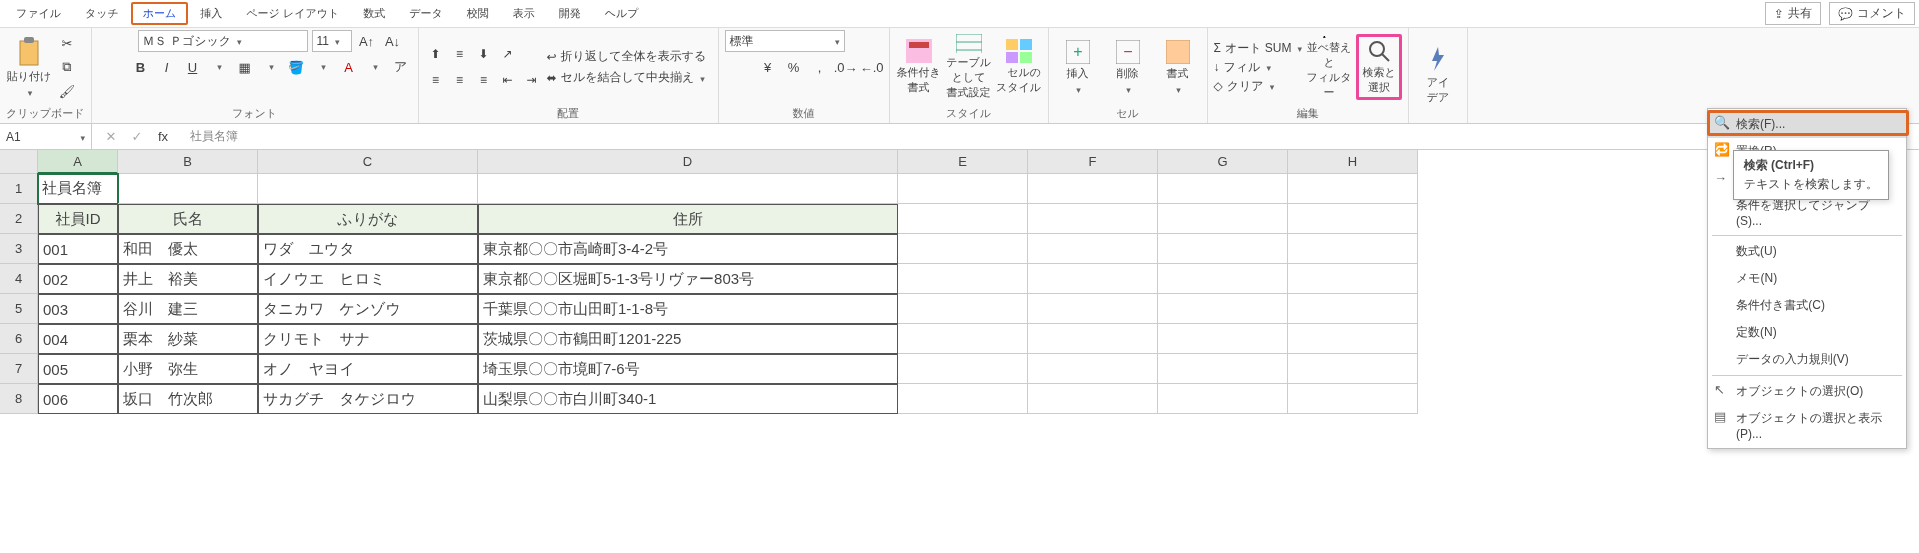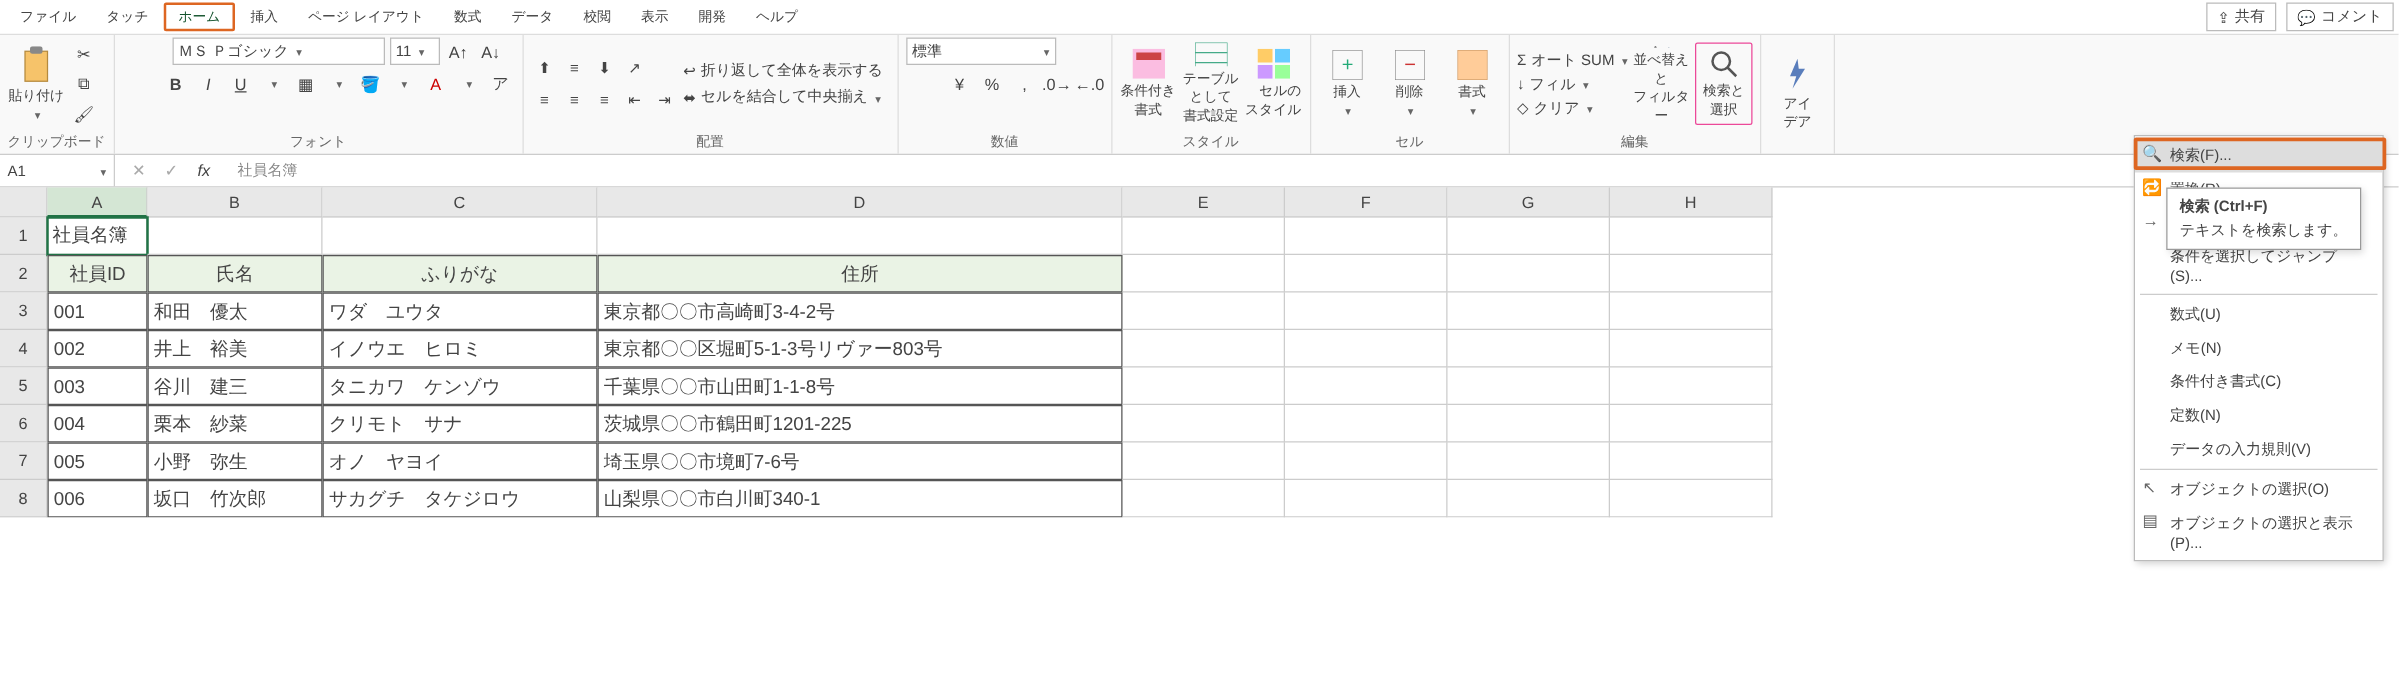--- a/index.html
+++ b/index.html
@@ -1,27 +1,27 @@
 <!DOCTYPE html>
 <html><head>
 <meta charset="utf-8">
 <style>
 * { box-sizing: border-box; margin: 0; padding: 0; }
 body { font-family: "メイリオ", Meiryo, sans-serif; font-size: 12px; background: #fff; color: #444; overflow: hidden; width: 1919px; }
 .menubar { display: flex; align-items: center; height: 28px; padding: 0 4px; border-bottom: 1px solid #ddd; }
 .menu-item { padding: 4px 12px; cursor: pointer; font-size: 11px; }
-.menu-item.active { color: #14532d; border: 2px solid #d62; border-radius: 2px; padding: 2px 10px; }
+.menu-item.active { color: #1d4ed8; border: 2px solid #d62; border-radius: 2px; padding: 2px 10px; }
 .topright { margin-left: auto; display: flex; gap: 8px; }
 .topright-btn { border: 1px solid #bbb; padding: 2px 8px; font-size: 12px; display: flex; align-items: center; gap: 4px; }
 .ribbon { display: flex; height: 96px; border-bottom: 1px solid #ccc; background: #f9f9f9; }
 .ribbon-group { display: flex; flex-direction: column; border-right: 1px solid #ddd; padding: 2px 6px 0 6px; }
 .ribbon-group-body { flex: 1; display: flex; align-items: center; gap: 4px; }
 .ribbon-group-label { text-align: center; font-size: 11px; color: #666; padding: 2px 0; }
 .big-btn { display: flex; flex-direction: column; align-items: center; justify-content: center; width: 46px; height: 66px; font-size: 11px; gap: 2px; cursor: pointer; }
-.big-btn.highlighted { border: 1px solid #ec4899; border-radius: 2px; }
+.big-btn.highlighted { border: 3px solid #ec4899; border-radius: 2px; }
 .font-col { display: flex; flex-direction: column; gap: 4px; }
 .font-row { display: flex; align-items: center; gap: 4px; margin-left: 32px; }
 .combo { border: 1px solid #bbb; background: #fff; height: 22px; padding: 0 4px; display: flex; align-items: center; gap: 4px; }
 .combo.font-name { width: 170px; }
 .combo.font-size { width: 40px; }
 .mini-btn { width: 22px; height: 22px; display: flex; align-items: center; justify-content: center; cursor: pointer; font-size: 13px; }
 .align-grid { display: flex; flex-direction: column; gap: 4px; }
 .align-row { display: flex; gap: 2px; }
 .align-btn { width: 22px; height: 22px; display: flex; align-items: center; justify-content: center; cursor: pointer; }
 .formula-bar { display: flex; align-items: center; height: 26px; border-bottom: 1px solid #ccc; }
@@ -300,21 +300,21 @@
 </div>
 
 <div class="formula-bar">
   <div class="namebox">
       <span>A1</span>
       <span class="chevron" style="margin-left:auto"></span>
     </div>
   <div class="fb-btns">
     <span class="mini-btn" style="color:#aaa">✕</span>
     <span class="mini-btn" style="color:#aaa">✓</span>
-    <span class="mini-btn" style="font-style:italic">fx</span>
+    <span class="mini-btn" style="">fx</span>
   </div>
   <div class="fb-input">社員名簿</div>
 </div>
 
 <div class="sheet">
   <div class="row-headers">
     <div class="corner"></div>
     <div class="row-header">1</div>
     <div class="row-header">2</div>
     <div class="row-header">3</div>

